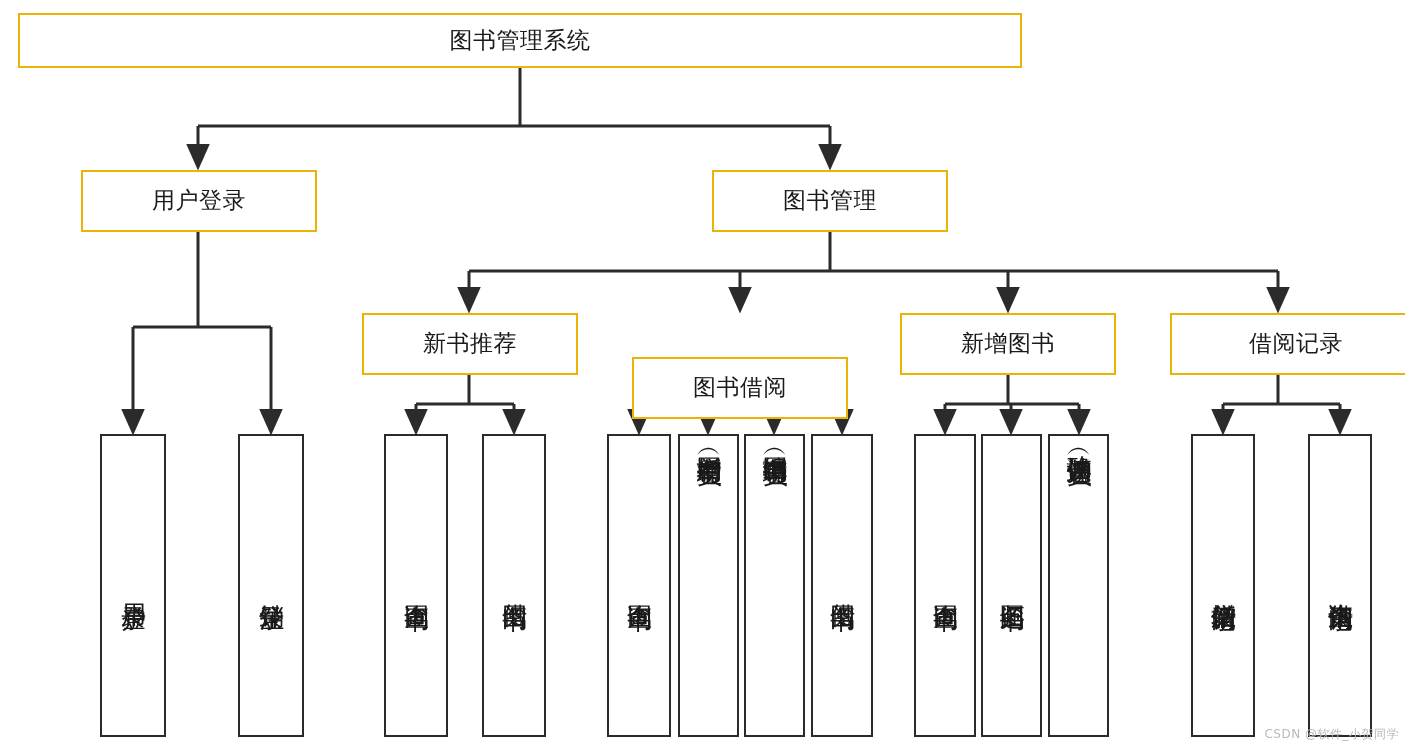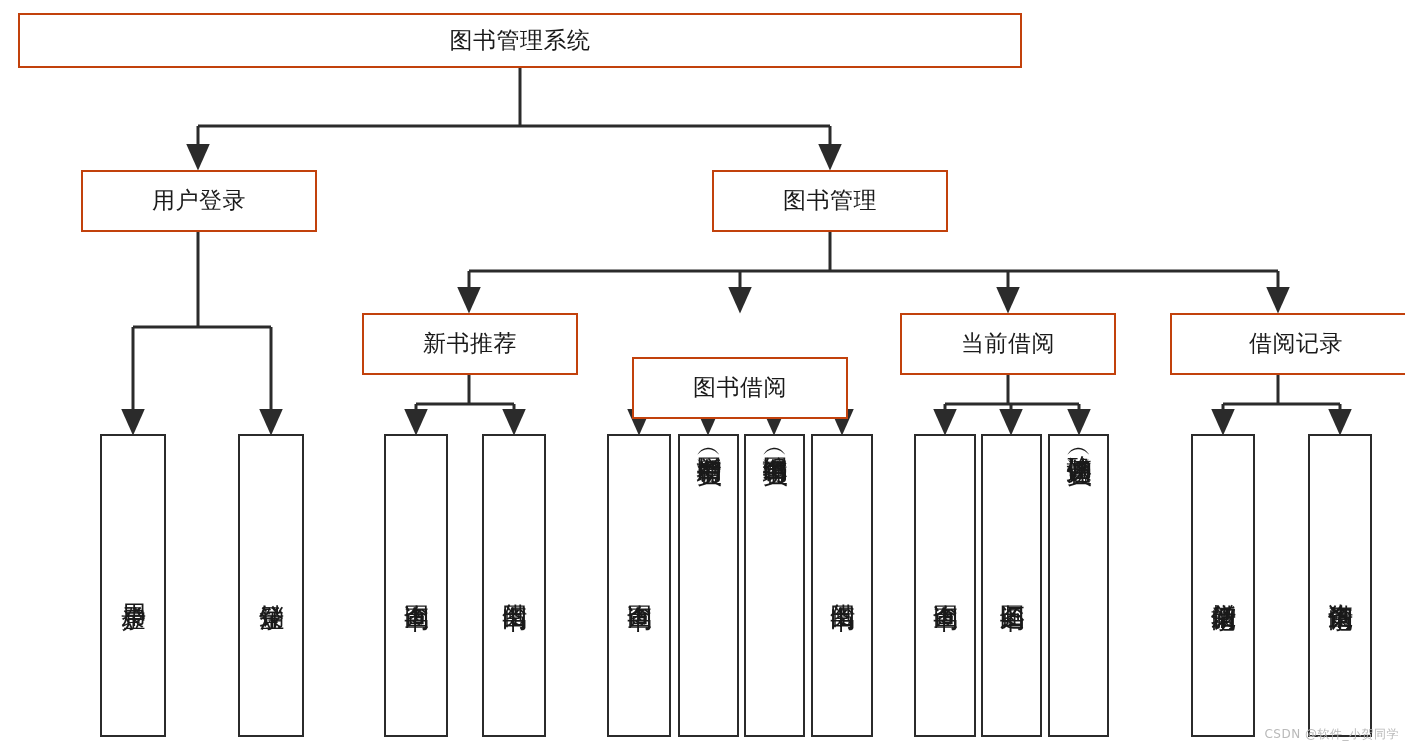--- a/index.html
+++ b/index.html
@@ -18,21 +18,21 @@
   #diagram-svg {
     position: absolute;
     left: 0;
     top: 0;
     width: 1405px;
     height: 747px;
   }
   .node-box {
     position: absolute;
     box-sizing: border-box;
-    border: 2px solid #c2410c;
+    border: 2px solid #eab308;
     background: #ffffff;
     display: flex;
     align-items: center;
     justify-content: center;
     color: #1a1a1a;
   }
   .node-label {
     font-size: 23px;
     line-height: 1.1;
     letter-spacing: 0.5px;
@@ -142,21 +142,21 @@
 
   <div class="node-box" style="left:712px; top:170px; width:236px; height:62px;">
     <span class="node-label">图书管理</span>
   </div>
 
   <div class="node-box" style="left:632px; top:313px; width:216px; height:62px;margin-top:44px;">
     <span class="node-label">图书借阅</span>
   </div>
 
   <div class="node-box" style="left:900px; top:313px; width:216px; height:62px;">
-    <span class="node-label">当前借阅</span>
+    <span class="node-label">新增图书</span>
   </div>
 
   <div class="node-box" style="left:1170px; top:313px; width:252px; height:62px;">
     <span class="node-label">借阅记录</span>
   </div>
 
   <div class="leaf-box center-v" style="left:100px; top:434px; width:66px; height:303px;">
     <span class="leaf-label">用户登录</span>
   </div>
 

